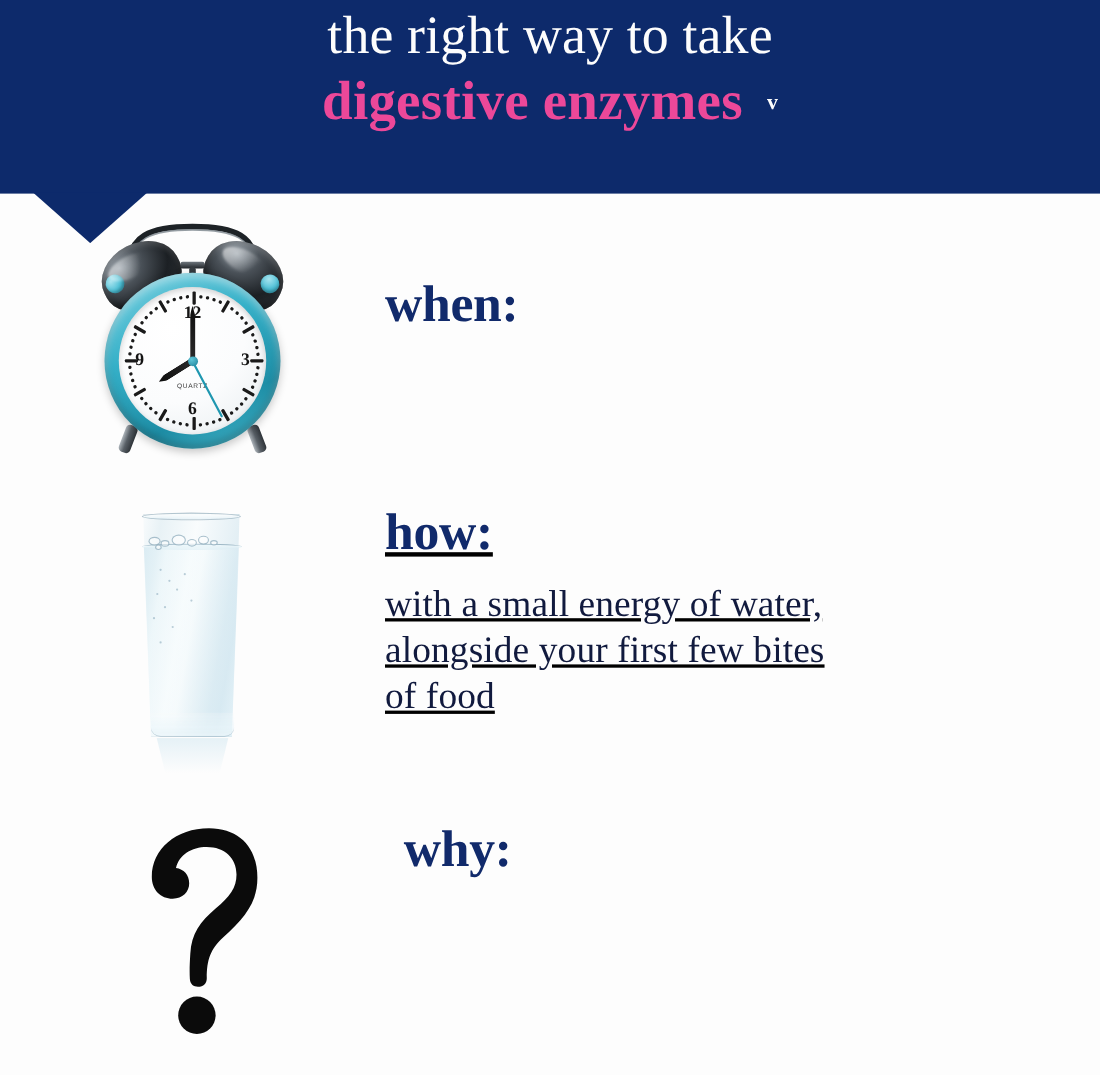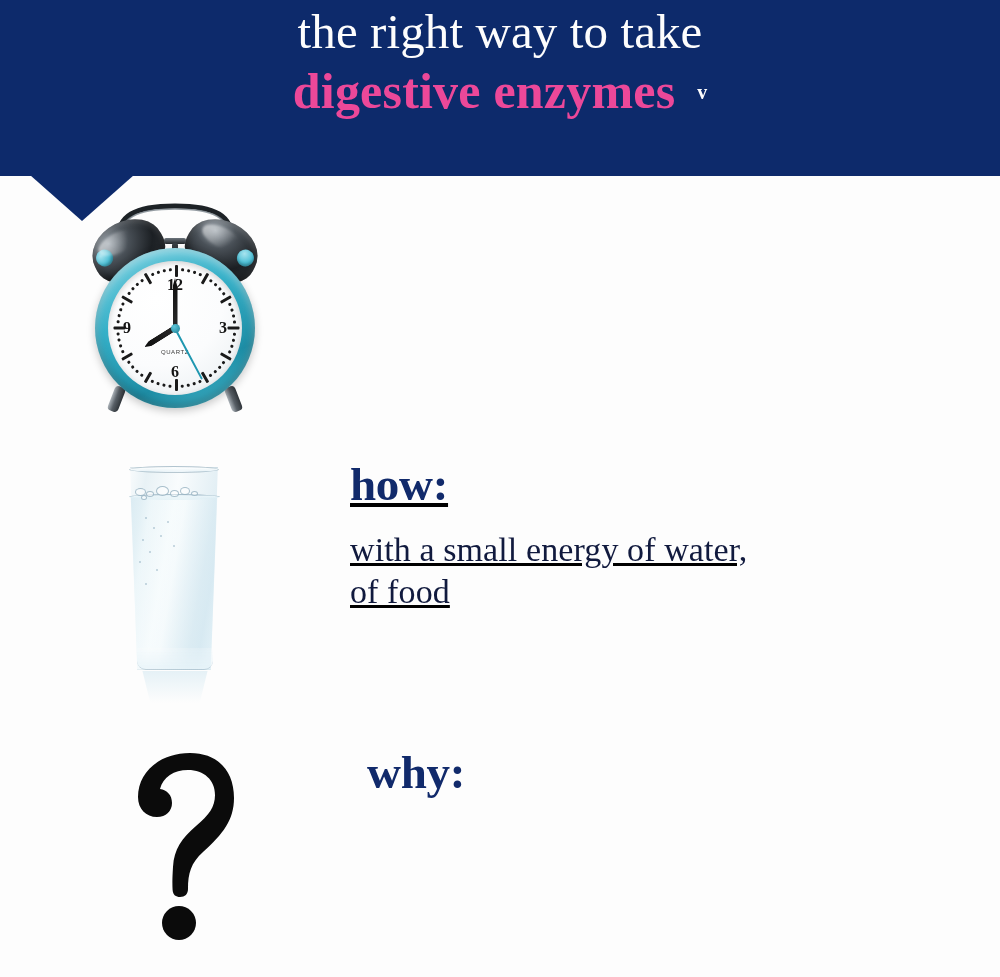--- a/index.html
+++ b/index.html
@@ -529,20 +529,21 @@
             <div class="hand hand-hour" id="hand-hour" style="transform: rotate(238deg);"></div>
             <div class="hand hand-minute" id="hand-minute" style="transform: rotate(0deg);"></div>
             <div class="hand hand-second" id="hand-second" style="transform: rotate(152deg);"></div>
             <div class="hand-pin"></div>
           </div>
         </div>
       </div>
 
     </div>
     <div class="text-col">
+      <div class="heading">when:</div>
     </div>
   </div>
 
   <div class="row" id="row-how">
     <div class="icon-col">
 
       <div class="glassfig">
         <div class="glass-reflection"></div>
         <div class="glass"></div>
         <div class="glass-water"></div>
@@ -568,20 +569,21 @@
         <div class="spark" style="left:30px; top:128px;"></div>
         <div class="spark" style="left:52px; top:66px;"></div>
         <div class="spark" style="left:58px; top:90px;"></div>
       </div>
 
     </div>
     <div class="text-col">
       <div class="heading">how:</div>
       <div class="body-text">
         <span class="ln">with a small energy of water,</span>
+        <span class="ln">alongside your first few bites</span>
         <span class="ln">of food</span>
       </div>
     </div>
   </div>
 
   <div class="row" id="row-why">
     <div class="icon-col">
 
       <div class="qmark">
         <svg width="130" height="200" viewBox="0 0 130 200">

